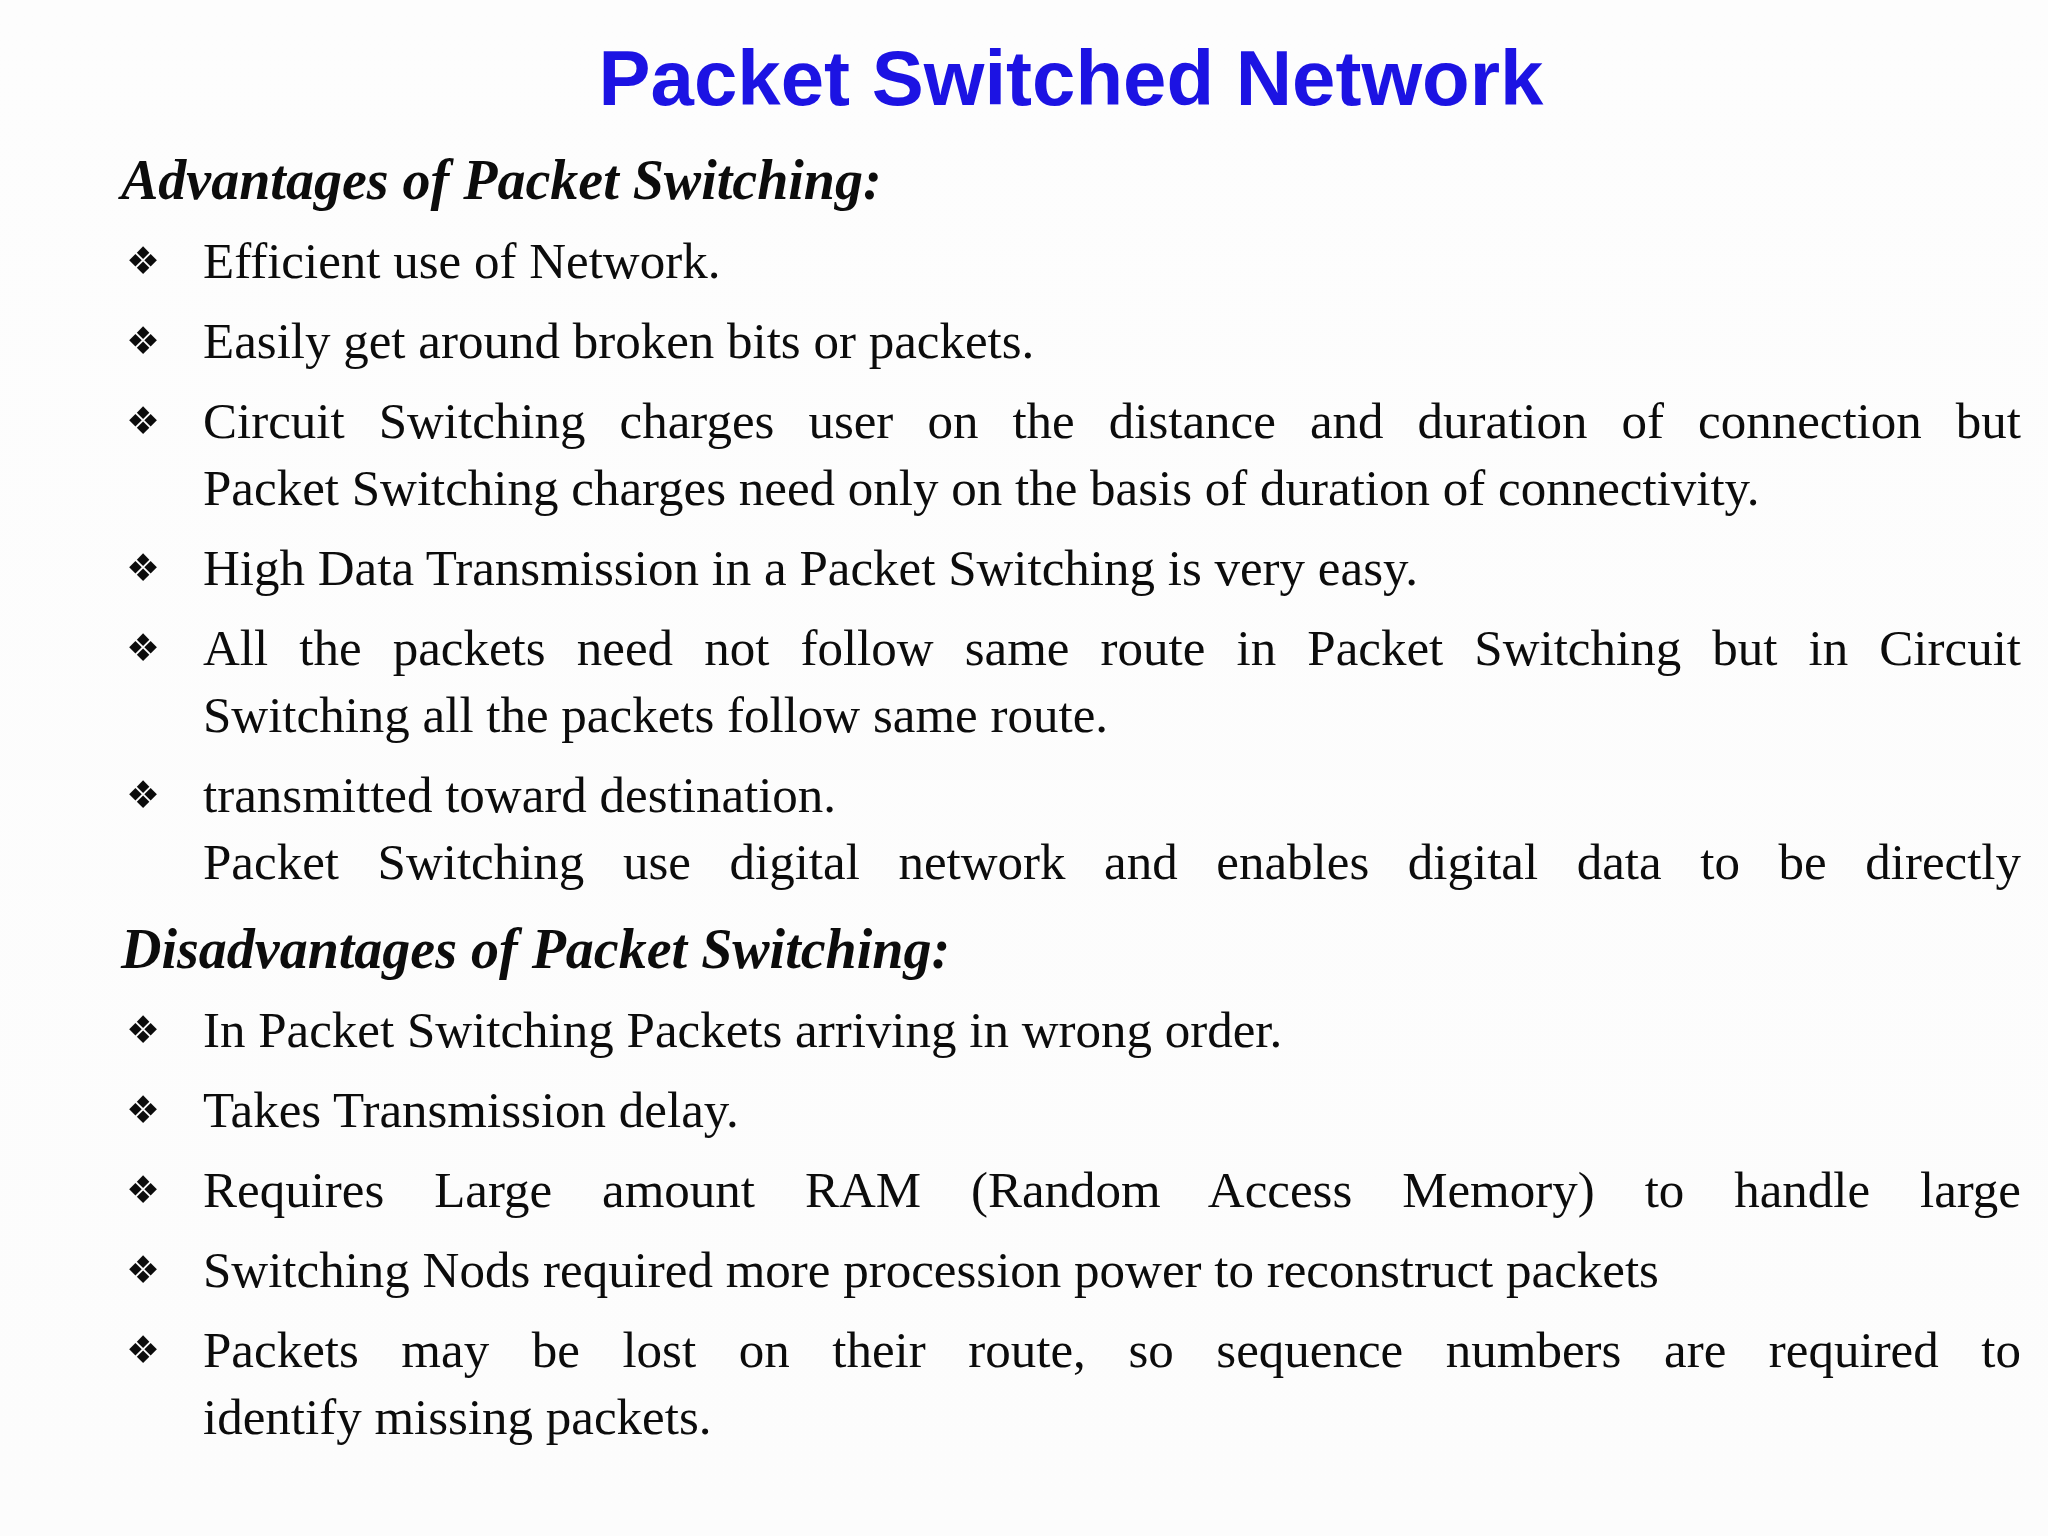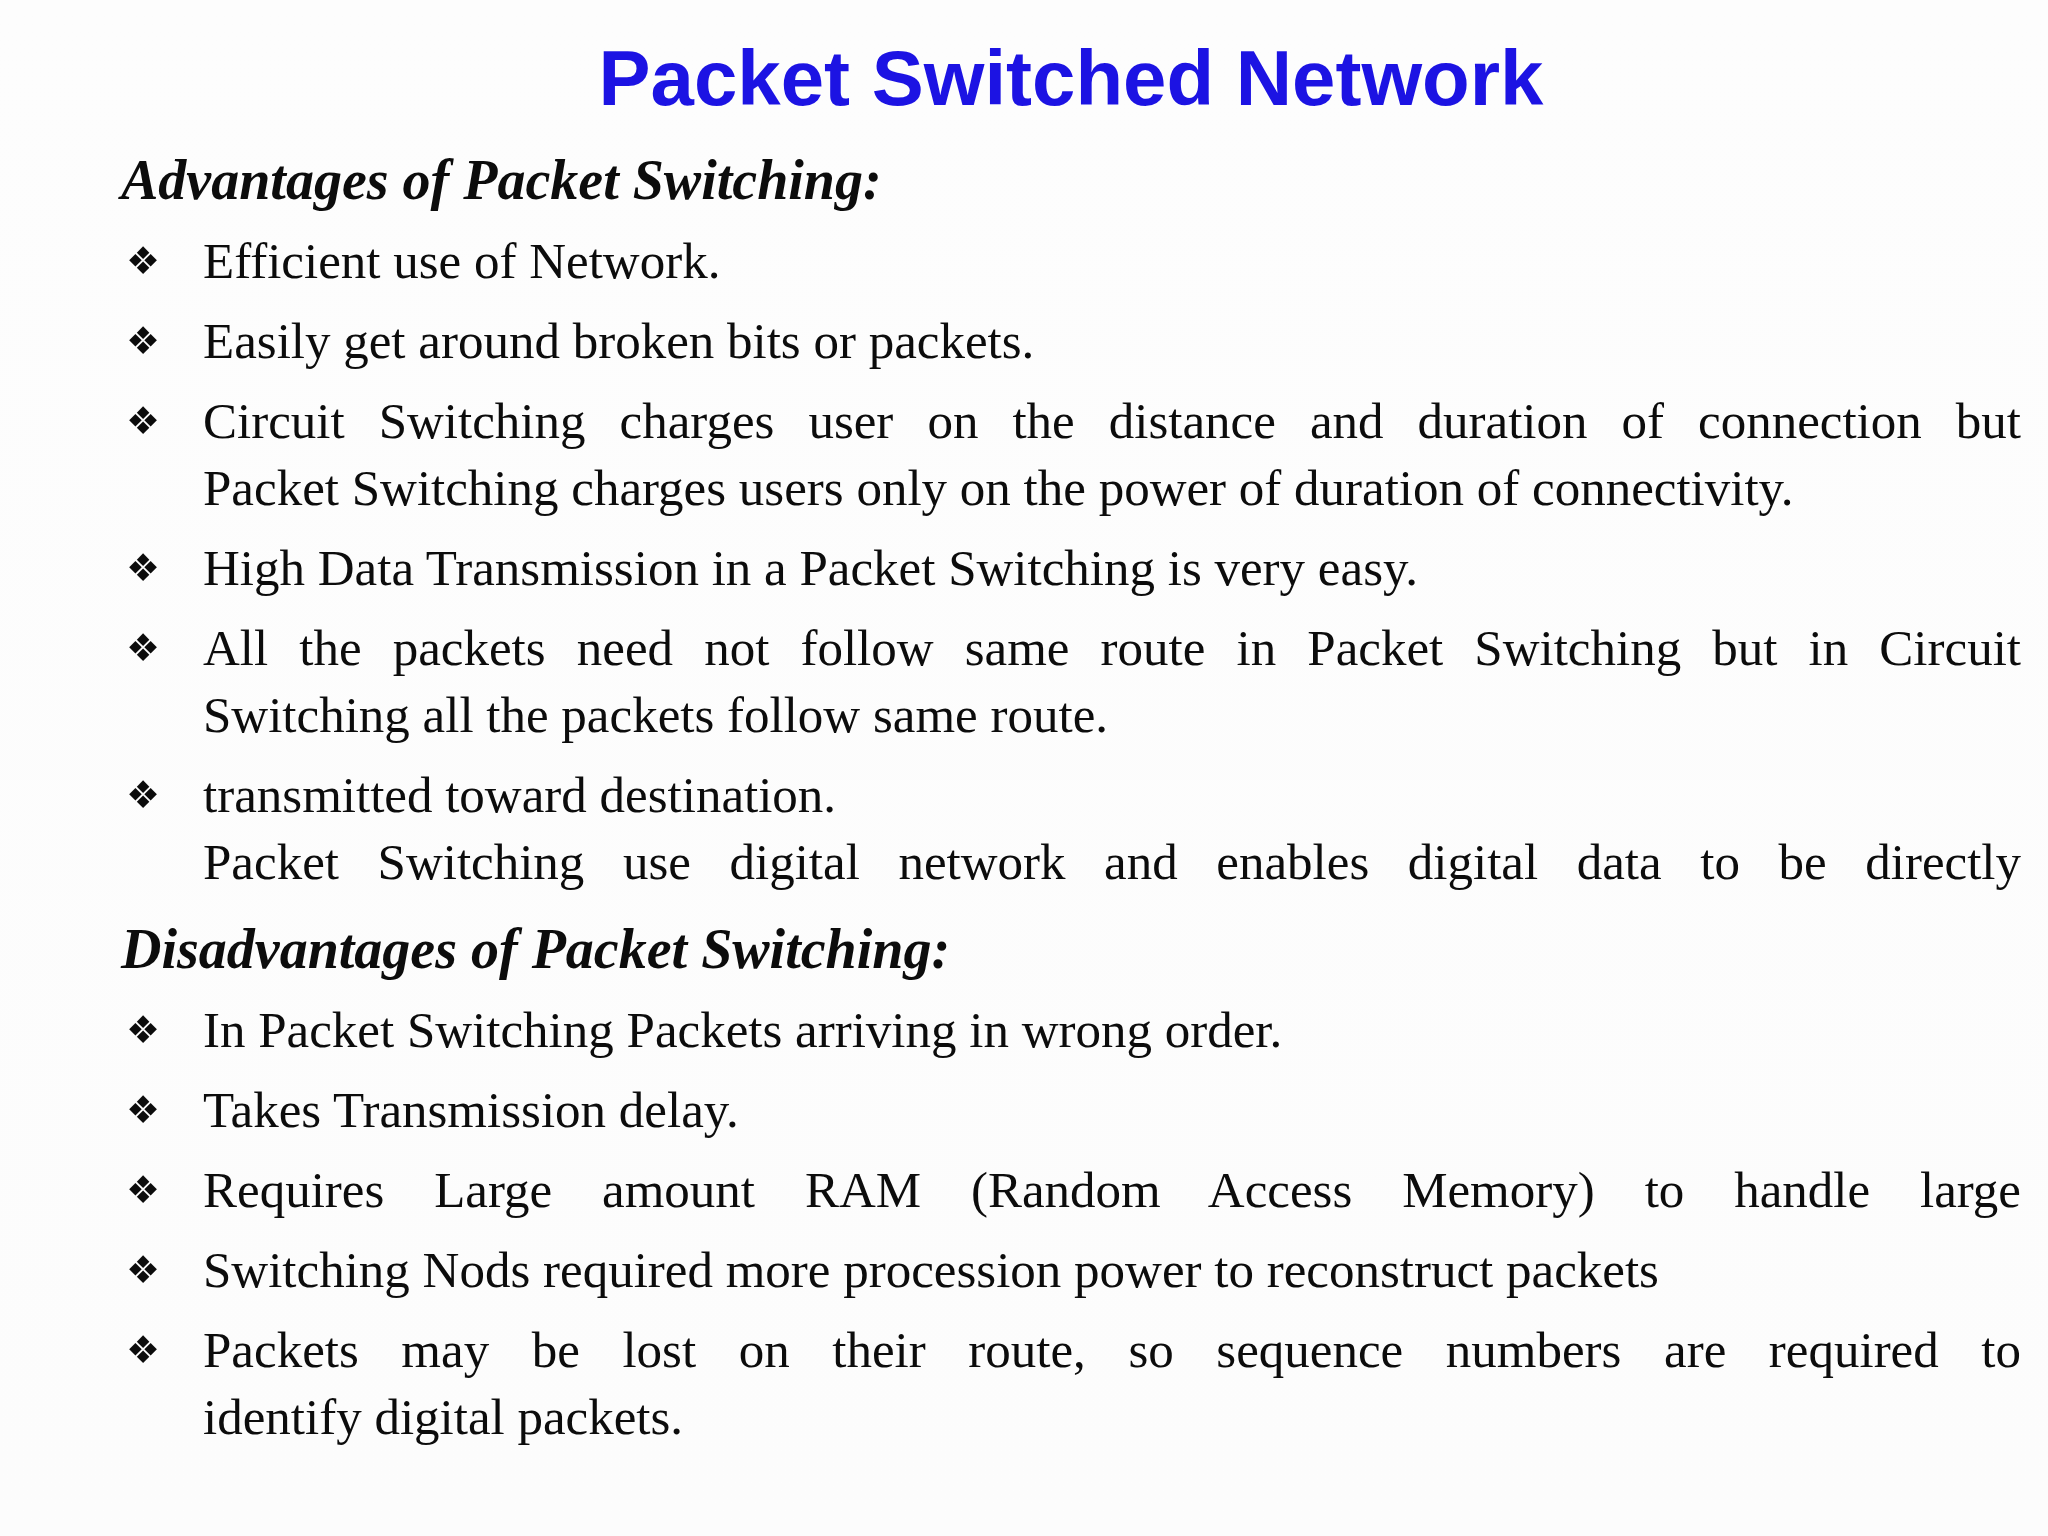--- a/index.html
+++ b/index.html
@@ -79,21 +79,21 @@
         <span class="bullet">❖</span>
         <div class="line">Efficient use of Network.</div>
       </div>
       <div class="item">
         <span class="bullet">❖</span>
         <div class="line">Easily get around broken bits or packets.</div>
       </div>
       <div class="item">
         <span class="bullet">❖</span>
         <div class="line j">Circuit Switching charges user on the distance and duration of connection but</div>
-        <div class="line">Packet Switching charges users only on the power of duration of connectivity.</div>
+        <div class="line">Packet Switching charges need only on the basis of duration of connectivity.</div>
       </div>
       <div class="item">
         <span class="bullet">❖</span>
         <div class="line">High Data Transmission in a Packet Switching is very easy.</div>
       </div>
       <div class="item">
         <span class="bullet">❖</span>
         <div class="line j">All the packets need not follow same route in Packet Switching but in Circuit</div>
         <div class="line">Switching all the packets follow same route.</div>
       </div>
@@ -115,16 +115,16 @@
         <span class="bullet">❖</span>
         <div class="line j">Requires Large amount RAM (Random Access Memory) to handle large</div>
       </div>
       <div class="item">
         <span class="bullet">❖</span>
         <div class="line">Switching Nods required more procession power to reconstruct packets</div>
       </div>
       <div class="item">
         <span class="bullet">❖</span>
         <div class="line j">Packets may be lost on their route, so sequence numbers are required to</div>
-        <div class="line">identify digital packets.</div>
+        <div class="line">identify missing packets.</div>
       </div>
     </div>
 </div>
 
 </body></html>

